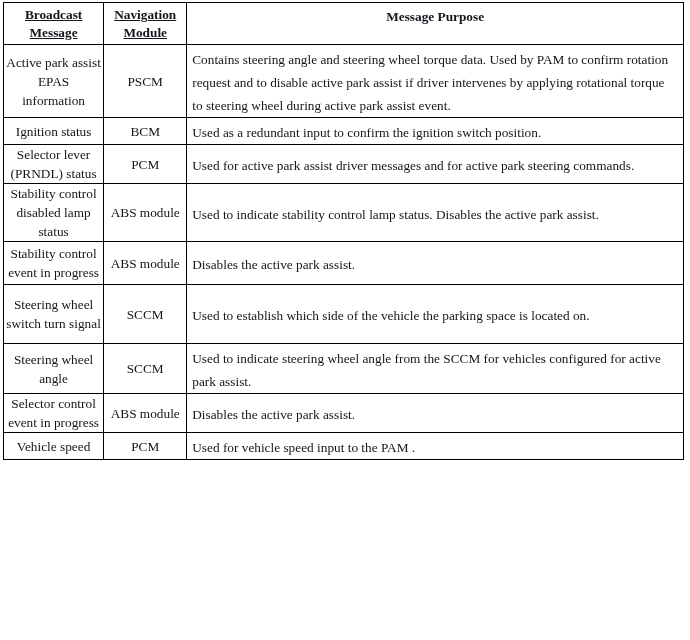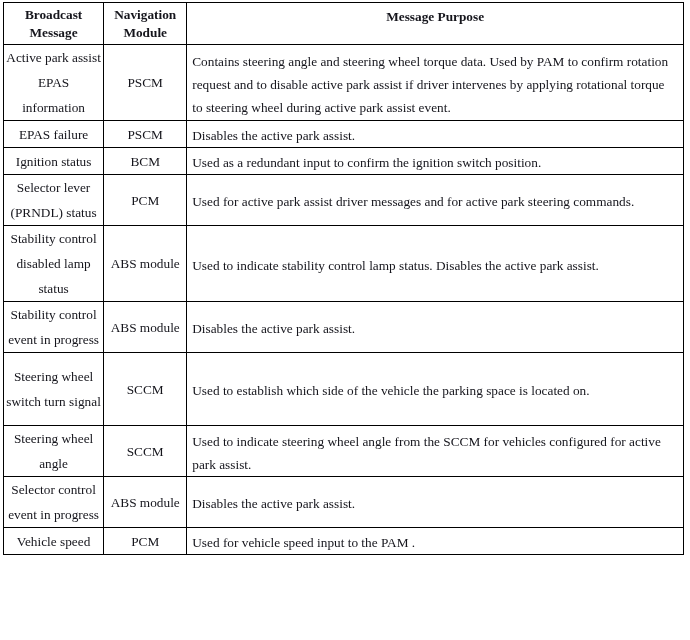--- a/index.html
+++ b/index.html
@@ -50,39 +50,40 @@
   }
   tr.header-row th .hdr-txt {
     display: block;
     padding: 0 3px;
   }
   tr.header-row th.purpose-head .hdr-txt {
     padding-top: 0;
   }
   tr.header-row th.col-narrow .hdr-txt {
     line-height: 17.5px;
+    text-decoration: underline;
   }
   tr.header-row th.purpose-head {
     vertical-align: top;
   }
   tr.header-row th.purpose-head .hdr-txt {
     padding-top: 5px;
   }
 
   
   td.cell-broadcast,
   td.cell-module {
     text-align: center;
     vertical-align: middle;
   }
   td.cell-broadcast .cell-txt,
   td.cell-module .cell-txt {
     display: block;
     padding: 0 2px;
-    line-height: 25px;
+    line-height: 19px;
   }
   td.cell-purpose {
     text-align: left;
     vertical-align: top;
   }
   td.cell-purpose .cell-txt {
     display: block;
     padding: 3px 5px 0 5px;
     line-height: 23px;
   }
@@ -115,76 +116,65 @@
           <td class="cell-broadcast">
             <span class="cell-txt">Active park assist EPAS information</span>
           </td>
           <td class="cell-module">
             <span class="cell-txt">PSCM</span>
           </td>
           <td class="cell-purpose">
             <span class="cell-txt">Contains steering angle and steering wheel torque data. Used by PAM to confirm rotation request and to disable active park assist if driver intervenes by applying rotational torque to steering wheel during active park assist event.</span>
           </td>
         </tr>
-        <tr style="height: 25px;">
-          <td class="cell-broadcast">
-            <span class="cell-txt">EPAS failure</span>
-          </td>
-          <td class="cell-module">
-            <span class="cell-txt">PSCM</span>
+        <tr style="height: 22px;">
+          <td class="cell-broadcast">
+            <span class="cell-txt">Ignition status</span>
+          </td>
+          <td class="cell-module">
+            <span class="cell-txt">BCM</span>
+          </td>
+          <td class="cell-purpose">
+            <span class="cell-txt">Used as a redundant input to confirm the ignition switch position.</span>
+          </td>
+        </tr>
+        <tr style="height: 38px;">
+          <td class="cell-broadcast">
+            <span class="cell-txt">Selector lever (PRNDL) status</span>
+          </td>
+          <td class="cell-module">
+            <span class="cell-txt">PCM</span>
+          </td>
+          <td class="cell-purpose">
+            <span class="cell-txt">Used for active park assist driver messages and for active park steering commands.</span>
+          </td>
+        </tr>
+        <tr style="height: 54px;">
+          <td class="cell-broadcast">
+            <span class="cell-txt">Stability control disabled lamp status</span>
+          </td>
+          <td class="cell-module">
+            <span class="cell-txt">ABS module</span>
+          </td>
+          <td class="cell-purpose">
+            <span class="cell-txt">Used to indicate stability control lamp status. Disables the active park assist.</span>
+          </td>
+        </tr>
+        <tr style="height: 43px;">
+          <td class="cell-broadcast">
+            <span class="cell-txt">Stability control event in progress</span>
+          </td>
+          <td class="cell-module">
+            <span class="cell-txt">ABS module</span>
           </td>
           <td class="cell-purpose">
             <span class="cell-txt">Disables the active park assist.</span>
           </td>
         </tr>
-        <tr style="height: 22px;">
-          <td class="cell-broadcast">
-            <span class="cell-txt">Ignition status</span>
-          </td>
-          <td class="cell-module">
-            <span class="cell-txt">BCM</span>
-          </td>
-          <td class="cell-purpose">
-            <span class="cell-txt">Used as a redundant input to confirm the ignition switch position.</span>
-          </td>
-        </tr>
-        <tr style="height: 38px;">
-          <td class="cell-broadcast">
-            <span class="cell-txt">Selector lever (PRNDL) status</span>
-          </td>
-          <td class="cell-module">
-            <span class="cell-txt">PCM</span>
-          </td>
-          <td class="cell-purpose">
-            <span class="cell-txt">Used for active park assist driver messages and for active park steering commands.</span>
-          </td>
-        </tr>
-        <tr style="height: 54px;">
-          <td class="cell-broadcast">
-            <span class="cell-txt">Stability control disabled lamp status</span>
-          </td>
-          <td class="cell-module">
-            <span class="cell-txt">ABS module</span>
-          </td>
-          <td class="cell-purpose">
-            <span class="cell-txt">Used to indicate stability control lamp status. Disables the active park assist.</span>
-          </td>
-        </tr>
-        <tr style="height: 43px;">
-          <td class="cell-broadcast">
-            <span class="cell-txt">Stability control event in progress</span>
-          </td>
-          <td class="cell-module">
-            <span class="cell-txt">ABS module</span>
-          </td>
-          <td class="cell-purpose">
-            <span class="cell-txt">Disables the active park assist.</span>
-          </td>
-        </tr>
-        <tr style="height: 73px;">
+        <tr style="height: 59px;">
           <td class="cell-broadcast">
             <span class="cell-txt">Steering wheel switch turn signal</span>
           </td>
           <td class="cell-module">
             <span class="cell-txt">SCCM</span>
           </td>
           <td class="cell-purpose">
             <span class="cell-txt">Used to establish which side of the vehicle the parking space is located on.</span>
           </td>
         </tr>

